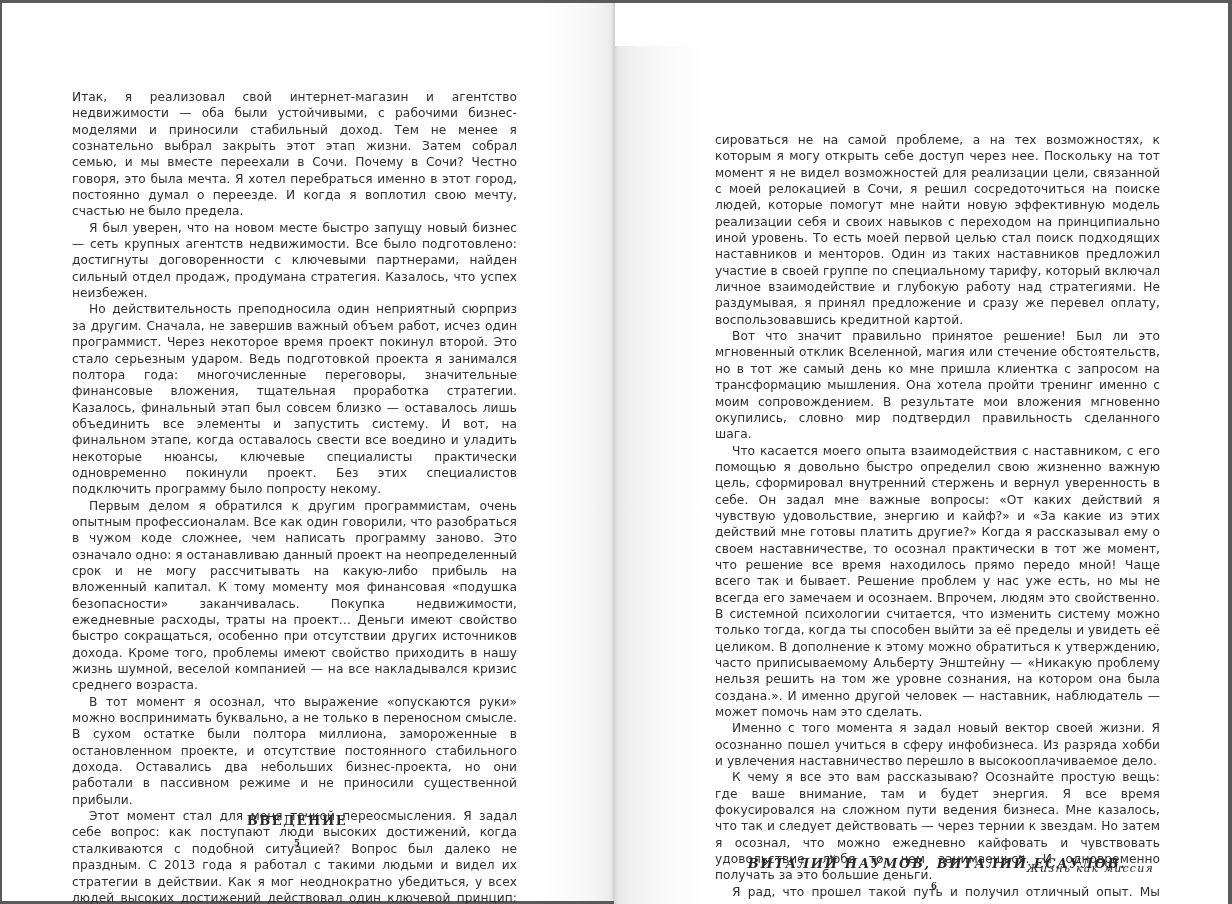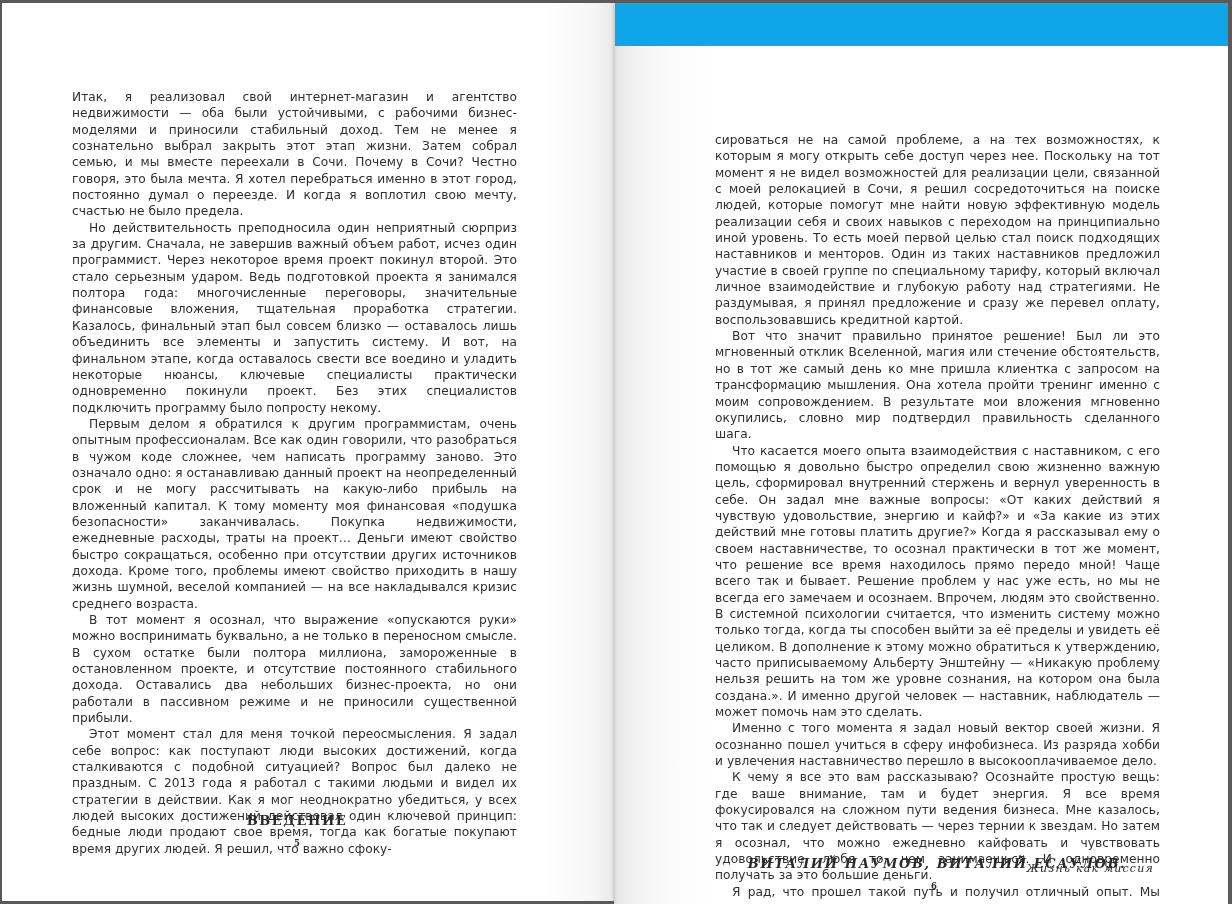--- a/index.html
+++ b/index.html
@@ -3,21 +3,21 @@
   <meta charset="utf-8">
   <style>
     html, body { margin: 0; padding: 0; }
     body {
       width: 1232px; height: 904px; overflow: hidden;
       background: #5a5a5a;
       font-family: "DejaVu Sans", sans-serif;
     }
     .spread {
       position: absolute; left: 2px; top: 3px; width: 1226px; height: 898px;
-      background: #0ea5e9;
+      background: #ffffff;
     }
     .page {
       position: absolute; top: 0; height: 898px;
     }
     .page-left { left: 0; width: 612px;
       background: linear-gradient(to right, #ffffff 0, #ffffff 540px, #f6f6f6 590px, #ececec 608px, #dcdcdc 612px);
     }
     .page-right { left: 612px; width: 614px;
       background: linear-gradient(to right, #d4d4d4 0, #e8e8e8 4px, #f3f3f3 24px, #fbfbfb 60px, #ffffff 100px, #ffffff 614px);
       margin-top: 43px;
@@ -53,20 +53,21 @@
     .page-right .footer { left: 100px; width: 440px; }
     .page-right .running-head { left: 103px; width: 440px; font-style: italic; }
   </style>
 </head>
 <body>
 
 <div class="spread">
   <div class="page page-left">
     <div class="text-block">
       <p class="no-indent">Итак, я реализовал свой интернет-магазин и агентство недвижимости — оба были устойчивыми, с рабочими бизнес-моделями и приносили стабильный доход. Тем не менее я сознательно выбрал закрыть этот этап жизни. Затем собрал семью, и мы вместе переехали в Сочи. Почему в Сочи? Честно говоря, это была мечта. Я хотел перебраться именно в этот город, постоянно думал о переезде. И когда я воплотил свою мечту, счастью не было предела.</p>
+      <p>Я был уверен, что на новом месте быстро запущу новый бизнес — сеть крупных агентств недвижимости. Все было подготовлено: достигнуты договоренности с ключевыми партнерами, найден сильный отдел продаж, продумана стратегия. Казалось, что успех неизбежен.</p>
       <p>Но действительность преподносила один неприятный сюрприз за другим. Сначала, не завершив важный объем работ, исчез один программист. Через некоторое время проект покинул второй. Это стало серьезным ударом. Ведь подготовкой проекта я занимался полтора года: многочисленные переговоры, значительные финансовые вложения, тщательная проработка стратегии. Казалось, финальный этап был совсем близко — оставалось лишь объединить все элементы и запустить систему. И вот, на финальном этапе, когда оставалось свести все воедино и уладить некоторые нюансы, ключевые специалисты практически одновременно покинули проект. Без этих специалистов подключить программу было попросту некому.</p>
       <p>Первым делом я обратился к другим программистам, очень опытным профессионалам. Все как один говорили, что разобраться в чужом коде сложнее, чем написать программу заново. Это означало одно: я останавливаю данный проект на неопределенный срок и не могу рассчитывать на какую-либо прибыль на вложенный капитал. К тому моменту моя финансовая «подушка безопасности» заканчивалась. Покупка недвижимости, ежедневные расходы, траты на проект… Деньги имеют свойство быстро сокращаться, особенно при отсутствии других источников дохода. Кроме того, проблемы имеют свойство приходить в нашу жизнь шумной, веселой компанией — на все накладывался кризис среднего возраста.</p>
       <p>В тот момент я осознал, что выражение «опускаются руки» можно воспринимать буквально, а не только в переносном смысле. В сухом остатке были полтора миллиона, замороженные в остановленном проекте, и отсутствие постоянного стабильного дохода. Оставались два небольших бизнес-проекта, но они работали в пассивном режиме и не приносили существенной прибыли.</p>
       <p>Этот момент стал для меня точкой переосмысления. Я задал себе вопрос: как поступают люди высоких достижений, когда сталкиваются с подобной ситуацией? Вопрос был далеко не праздным. С 2013 года я работал с такими людьми и видел их стратегии в действии. Как я мог неоднократно убедиться, у всех людей высоких достижений действовал один ключевой принцип: бедные люди продают свое время, тогда как богатые покупают время других людей. Я решил, что важно сфоку-</p>
     </div>
     <div class="footer running-head">ВВЕДЕНИЕ</div>
     <div class="footer page-number">5</div>
   </div>
 
   <div class="spine"></div>

